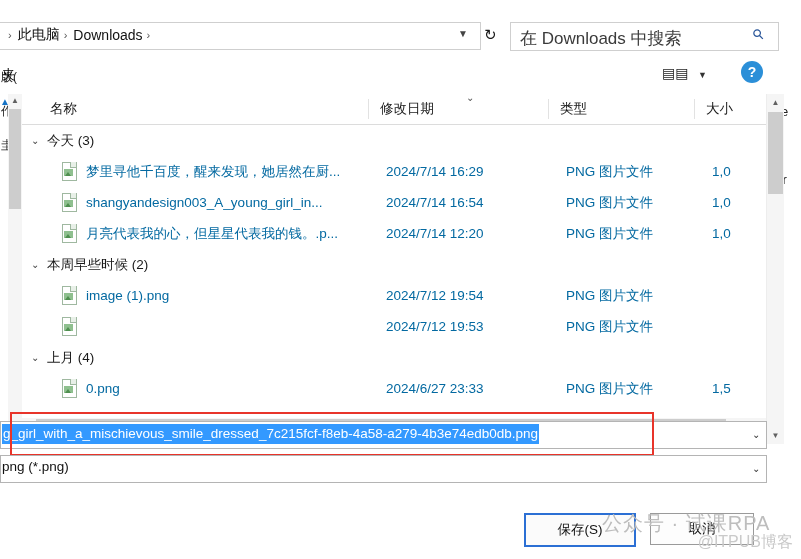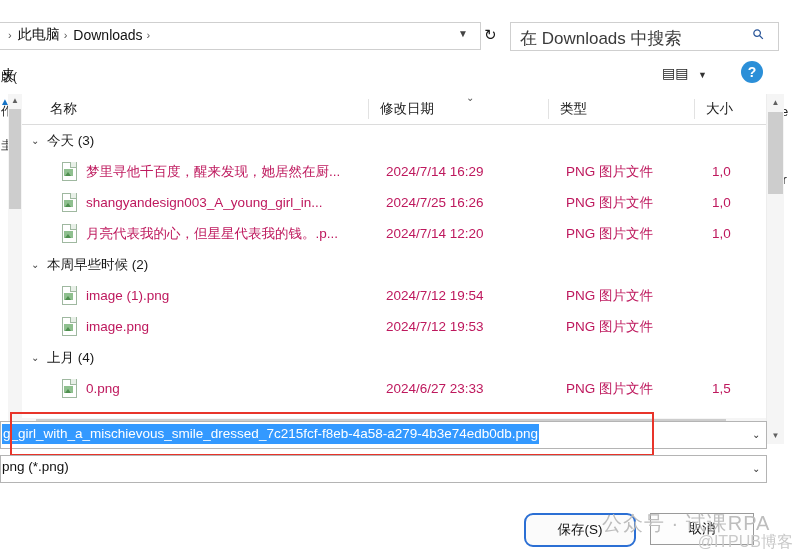--- a/index.html
+++ b/index.html
@@ -38,21 +38,21 @@
     font-size:14px;font-weight:bold;text-align:center;line-height:22px;}
   .hdr{position:absolute;left:18px;top:94px;width:765px;height:30px;border-bottom:1px solid #dcdcdc;background:#fff;}
   .hdr .cell{position:absolute;top:0;height:30px;line-height:30px;font-size:13.5px;color:#1a1a1a;}
   .hdr .sep{position:absolute;top:5px;width:1px;height:20px;background:#e2e2e2;}
   .sort-caret{position:absolute;left:466px;top:92px;font-size:10px;color:#555;}
 
   .rows{position:absolute;left:18px;top:125px;width:748px;height:310px;overflow:hidden;}
   .grp{height:31px;line-height:31px;font-size:13.5px;color:#1a1a1a;position:relative;}
   .grp .tw{position:absolute;left:13px;top:0;font-size:10px;color:#444;}
   .grp .gl{position:absolute;left:29px;top:0;}
-  .row{height:31px;position:relative;font-size:13.5px;color:#be185d;}
+  .row{height:31px;position:relative;font-size:13.5px;color:#0369a1;}
   .row .ico{position:absolute;left:44px;top:6px;width:17px;height:18px;}
   .row .nm{position:absolute;left:68px;top:0;line-height:31px;white-space:nowrap;}
   .row .dt{position:absolute;left:368px;top:0;line-height:31px;}
   .row .tp{position:absolute;left:548px;top:0;line-height:31px;}
   .row .sz{position:absolute;left:694px;top:0;line-height:31px;}
 
   
   .png-ico{position:relative;width:17px;height:18px;}
   .png-ico .pg{position:absolute;left:0;top:0;width:13px;height:17px;background:#fff;border:1px solid #9fb8a0;}
   .png-ico .fold{position:absolute;left:8px;top:0;width:5px;height:5px;background:#e8f0e8;border-left:1px solid #9fb8a0;border-bottom:1px solid #9fb8a0;}
@@ -83,21 +83,21 @@
 
   
   .ft-input{position:absolute;left:0;top:455px;width:765px;height:26px;border:1px solid #b4b4b4;background:#fff;}
   .ft-text{position:absolute;left:2px;top:459px;font-size:13.5px;color:#111;}
   .ft-caret{position:absolute;left:752px;top:463px;font-size:10px;color:#333;}
 
   
   .btn{position:absolute;height:30px;border:1px solid #9a9a9a;background:#fdfdfd;font-size:13.5px;color:#111;
        text-align:center;line-height:30px;}
   .btn.primary{border:2px solid #2b6fd4;background:#fbfbfb;}
-  .btn-save{left:524px;top:513px;width:108px;border-radius:9px;}
+  .btn-save{left:524px;top:513px;width:108px;}
   .btn-cancel{left:650px;top:513px;width:102px;font-family:Liberation Serif, serif;}
   .wm-big{position:absolute;left:590px;top:510px;font-size:20px;color:#bdbdbd;letter-spacing:1px;pointer-events:none;margin-left:12px;}
 </style>
 </head>
 <body>
 
 <div class="bg-page">
   <div class="bg-left">
     <div>版(</div>
     <div>作)</div>
@@ -153,21 +153,21 @@
   <div class="row">
     <span class="ico"><span class="png-ico"><span class="pg"></span><span class="fold"></span><span class="img"></span></span></span>
     <span class="nm">梦里寻他千百度，醒来发现，她居然在厨...</span>
     <span class="dt">2024/7/14 16:29</span>
     <span class="tp">PNG 图片文件</span>
     <span class="sz">1,0</span>
   </div>
   <div class="row">
     <span class="ico"><span class="png-ico"><span class="pg"></span><span class="fold"></span><span class="img"></span></span></span>
     <span class="nm">shangyandesign003_A_young_girl_in...</span>
-    <span class="dt">2024/7/25 16:26</span>
+    <span class="dt">2024/7/14 16:54</span>
     <span class="tp">PNG 图片文件</span>
     <span class="sz">1,0</span>
   </div>
   <div class="row">
     <span class="ico"><span class="png-ico"><span class="pg"></span><span class="fold"></span><span class="img"></span></span></span>
     <span class="nm">月亮代表我的心，但星星代表我的钱。.p...</span>
     <span class="dt">2024/7/14 12:20</span>
     <span class="tp">PNG 图片文件</span>
     <span class="sz">1,0</span>
   </div>
@@ -178,21 +178,20 @@
   </div>
   <div class="row">
     <span class="ico"><span class="png-ico"><span class="pg"></span><span class="fold"></span><span class="img"></span></span></span>
     <span class="nm">image (1).png</span>
     <span class="dt">2024/7/12 19:54</span>
     <span class="tp">PNG 图片文件</span>
     <span class="sz"></span>
   </div>
   <div class="row">
     <span class="ico"><span class="png-ico"><span class="pg"></span><span class="fold"></span><span class="img"></span></span></span>
-    <span class="nm">image.png</span>
     <span class="dt">2024/7/12 19:53</span>
     <span class="tp">PNG 图片文件</span>
     <span class="sz"></span>
   </div>
 
   <div class="grp">
     <span class="tw">⌄</span>
     <span class="gl">上月 (4)</span>
   </div>
   <div class="row">

